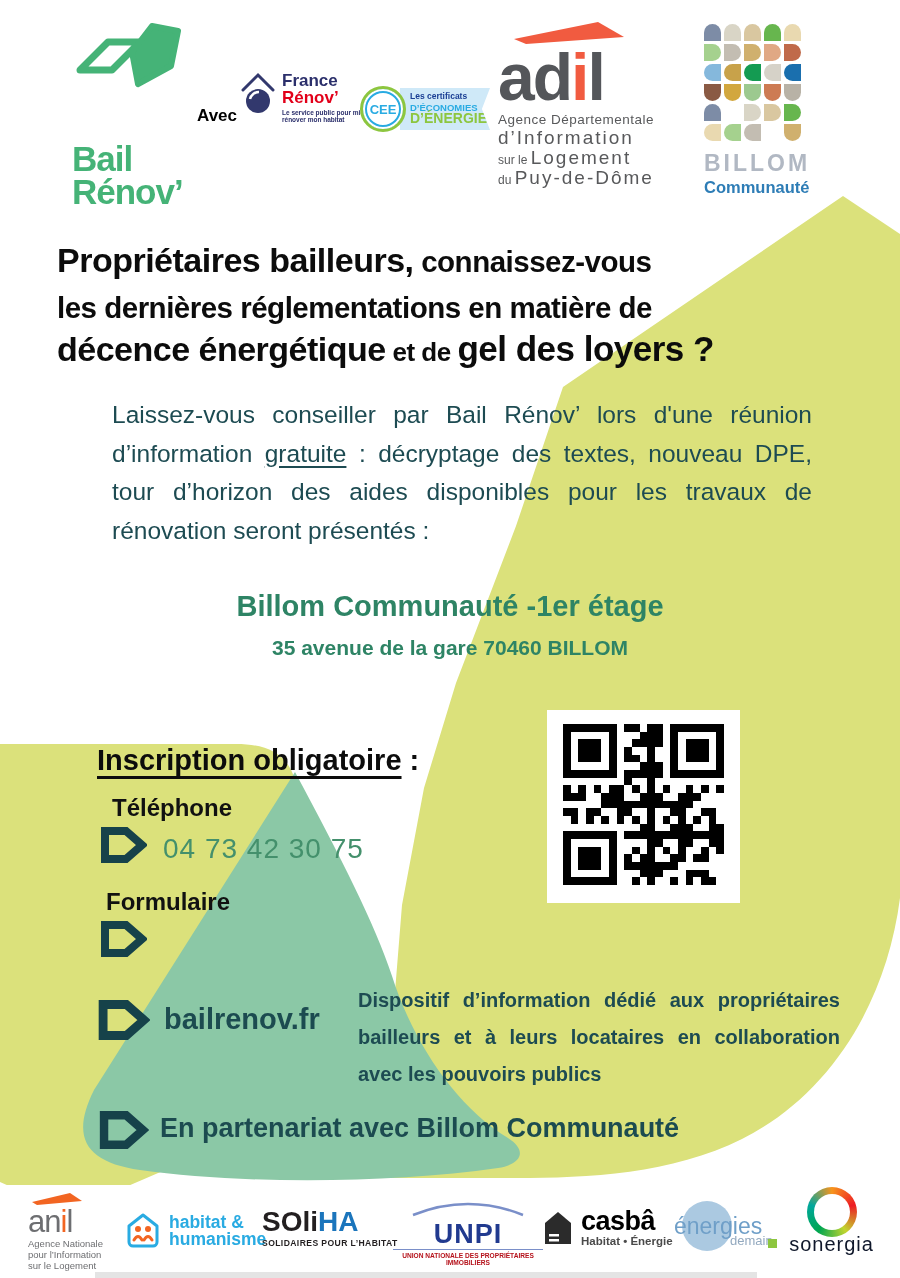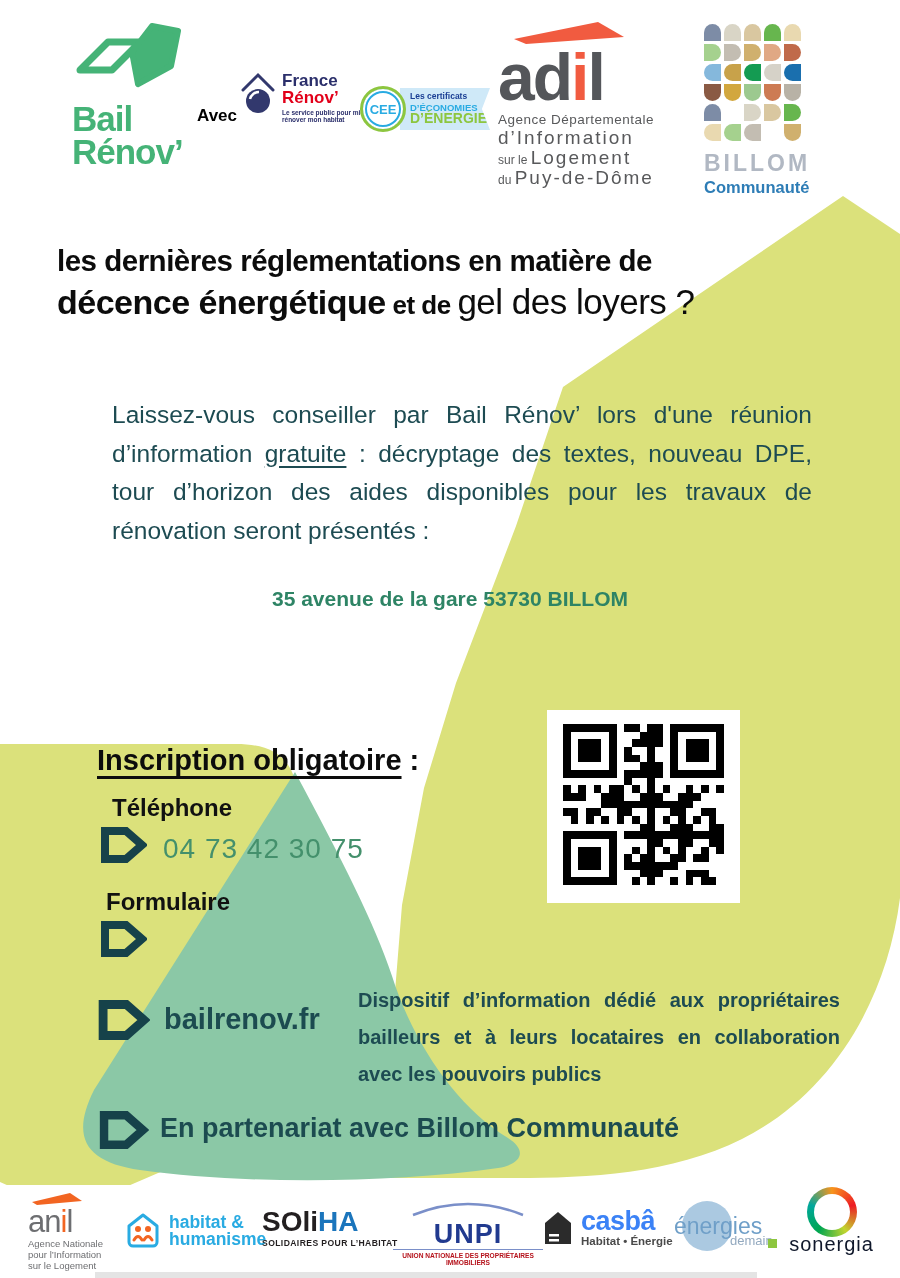--- a/index.html
+++ b/index.html
@@ -2,21 +2,21 @@
 <html><head>
 <meta charset="utf-8">
 <style>
   html,body{margin:0;padding:0;background:#fff;}
   .poster{position:relative;width:900px;height:1278px;background:#fff;overflow:hidden;
           font-family:"Liberation Sans",sans-serif;}
   .ab{position:absolute;}
   .bg{position:absolute;left:0;top:0;z-index:0;}
   .layer{z-index:2;}
   
-  .bail-text{font-weight:800;color:#45b377;font-size:35px;line-height:33px;letter-spacing:-1px;}
+  .bail-text{font-weight:800;color:#45b377;font-size:35px;line-height:33px;letter-spacing:-1px;margin-top:40px;}
   .avec{font-size:17px;font-weight:600;color:#000000;}
   .fr-name{font-size:17px;font-weight:800;line-height:17px;color:#2b2f6b;}
   .fr-renov{color:#e2001a;}
   .fr-tag{font-size:6.5px;color:#2b2f6b;line-height:7px;margin-top:3px;font-weight:700;}
   .cee-circle{width:40px;height:40px;border-radius:50%;background:#fff;border:3px solid #8dc63f;
       box-shadow:inset 0 0 0 2px #fff,inset 0 0 0 4px #29abe2;display:flex;align-items:center;justify-content:center;
       font-weight:800;color:#29abe2;font-size:13px;z-index:3;}
   .cee-banner{width:74px;height:36px;background:#cfe9f8;padding:3px 6px 3px 10px;
       clip-path:polygon(0 0,100% 0,91% 50%,100% 100%,0 100%);}
   .cee-l1{font-size:8.5px;font-weight:800;color:#1b3f94;line-height:11px;}
@@ -37,21 +37,21 @@
   .m-empty{background:transparent!important;}
   .billom-name{font-size:23px;font-weight:800;color:#b1b8c3;letter-spacing:3px;margin-top:9px;}
   .billom-sub{font-size:16.5px;font-weight:600;color:#2e7db6;margin-top:1px;}
   
   .headline{color:#0c0c0c;letter-spacing:-.5px;}
   .hl-a{font-size:34px;font-weight:800;}
   .hl-b{font-size:29.5px;font-weight:800;}
   .hl-row{line-height:41px;white-space:nowrap;}
   .hl-c{font-size:34px;font-weight:800;}
   .hl-d{font-size:26px;font-weight:700;}
-  .hl-e{font-size:35px;font-weight:400;}
+  .hl-e{font-size:35px;font-weight:700;}
   
   .intro{width:700px;font-size:24.5px;line-height:38.5px;color:#1d4b52;text-align:justify;}
   .intro .u{text-decoration:underline;text-underline-offset:4px;}
   
   .event{width:900px;text-align:center;color:#2e8465;font-weight:800;}
   .ev1{font-size:30px;}
   .ev2{font-size:29px;margin-top:16px;}
   .ev3{font-size:21px;margin-top:13px;}
   
   .insc{font-size:29px;font-weight:800;color:#0c0c0c;}
@@ -68,21 +68,21 @@
   .footer{left:0;top:1185px;width:900px;height:93px;background:#fff;}
   .anil-word{font-size:31px;line-height:26px;font-weight:500;color:#6d6e71;letter-spacing:-1px;}
   .anil-lines{font-size:9.5px;line-height:11px;color:#6d6e71;}
   .hh-text{font-size:17.5px;line-height:17px;font-weight:800;color:#29abe2;}
   .soliha-word{font-size:28px;font-weight:800;color:#231f20;line-height:26px;}
   .soliha-ha{color:#1b75bc;}
   .soliha-sub{font-size:8.6px;font-weight:800;color:#231f20;letter-spacing:.4px;margin-top:3px;}
   .unpi{width:150px;text-align:center;}
   .unpi-name{font-size:27px;font-weight:900;color:#213a8f;letter-spacing:1px;line-height:26px;}
   .unpi-sub{font-size:6.6px;font-weight:700;color:#b5121b;border-top:1.5px solid #7a8fc9;padding-top:2px;margin-top:2px;}
-  .casba-name{font-size:27px;font-weight:800;color:#3b82f6;line-height:24px;letter-spacing:-.5px;}
+  .casba-name{font-size:27px;font-weight:800;color:#000000;line-height:24px;letter-spacing:-.5px;}
   .casba-sub{font-size:11.5px;font-weight:700;color:#4a4a4a;margin-top:2px;}
   .ed-wrap{width:118px;height:62px;}
   .ed-circle{left:14px;top:4px;width:50px;height:50px;border-radius:50%;background:#9cc0dc;opacity:.85;}
   .ed-energies{left:6px;top:16px;font-size:23px;color:#6f9fc8;font-weight:500;}
   .ed-demain{left:62px;top:36px;font-size:13px;color:#93a9bf;}
   .ed-square{left:100px;top:42px;width:9px;height:9px;background:#8dc63f;}
   .son-wrap{width:95px;text-align:center;}
   .son-ring{width:50px;height:50px;border-radius:50%;margin:0 auto;
      background:conic-gradient(#f7941d,#ed1c24,#c2d52f,#00a651,#00a79d,#f7941d);
      display:flex;align-items:center;justify-content:center;}
@@ -183,28 +183,30 @@
         <span class="mcell m-l" style="background: rgb(165, 209, 142);"></span>
         <span class="mcell m-l" style="background: rgb(195, 189, 178);"></span>
         <span class="mcell m-empty"></span>
         <span class="mcell m-b" style="background: rgb(208, 176, 110);"></span>
       </div>
     <div class="billom-name">BILLOM</div>
     <div class="billom-sub">Communauté</div>
   </div>
 
   <div class="ab layer headline" style="left:57px;top:240px;width:810px;">
+    <div class="hl-row"><span class="hl-a">Propriétaires bailleurs,</span><span class="hl-b"> connaissez-vous</span></div>
     <div class="hl-row hl-b">les dernières réglementations en matière de</div>
     <div class="hl-row"><span class="hl-c">décence énergétique</span><span class="hl-d"> et de </span><span class="hl-e">gel des loyers ?</span></div>
   </div>
 
   <div class="ab layer intro" style="left:112px;top:396px;"><span>Laissez-vous conseiller par Bail Rénov’ lors d'une réunion d’information </span><span class="u">gratuite</span><span> :  décryptage des textes, nouveau DPE, tour d’horizon des aides disponibles pour les travaux de rénovation seront présentés :</span></div>
 
   <div class="ab layer event" style="left:0;top:574px;">
-    <div class="ev3">35 avenue de la gare 53730 BILLOM</div>
+    <div class="ev2">Billom Communauté -1er étage</div>
+    <div class="ev3">35 avenue de la gare 70460 BILLOM</div>
   </div>
 
   <div class="ab qr-box">
     <div><svg width="161" height="161" viewBox="0 0 21 21" shape-rendering="crispEdges">
           <rect x="0" y="0" width="7" height="7" fill="#000"></rect>
           <rect x="1" y="1" width="5" height="5" fill="#fff"></rect>
           <rect x="2" y="2" width="3" height="3" fill="#000"></rect>
           <rect x="14" y="0" width="7" height="7" fill="#000"></rect>
           <rect x="15" y="1" width="5" height="5" fill="#fff"></rect>
           <rect x="16" y="2" width="3" height="3" fill="#000"></rect>

